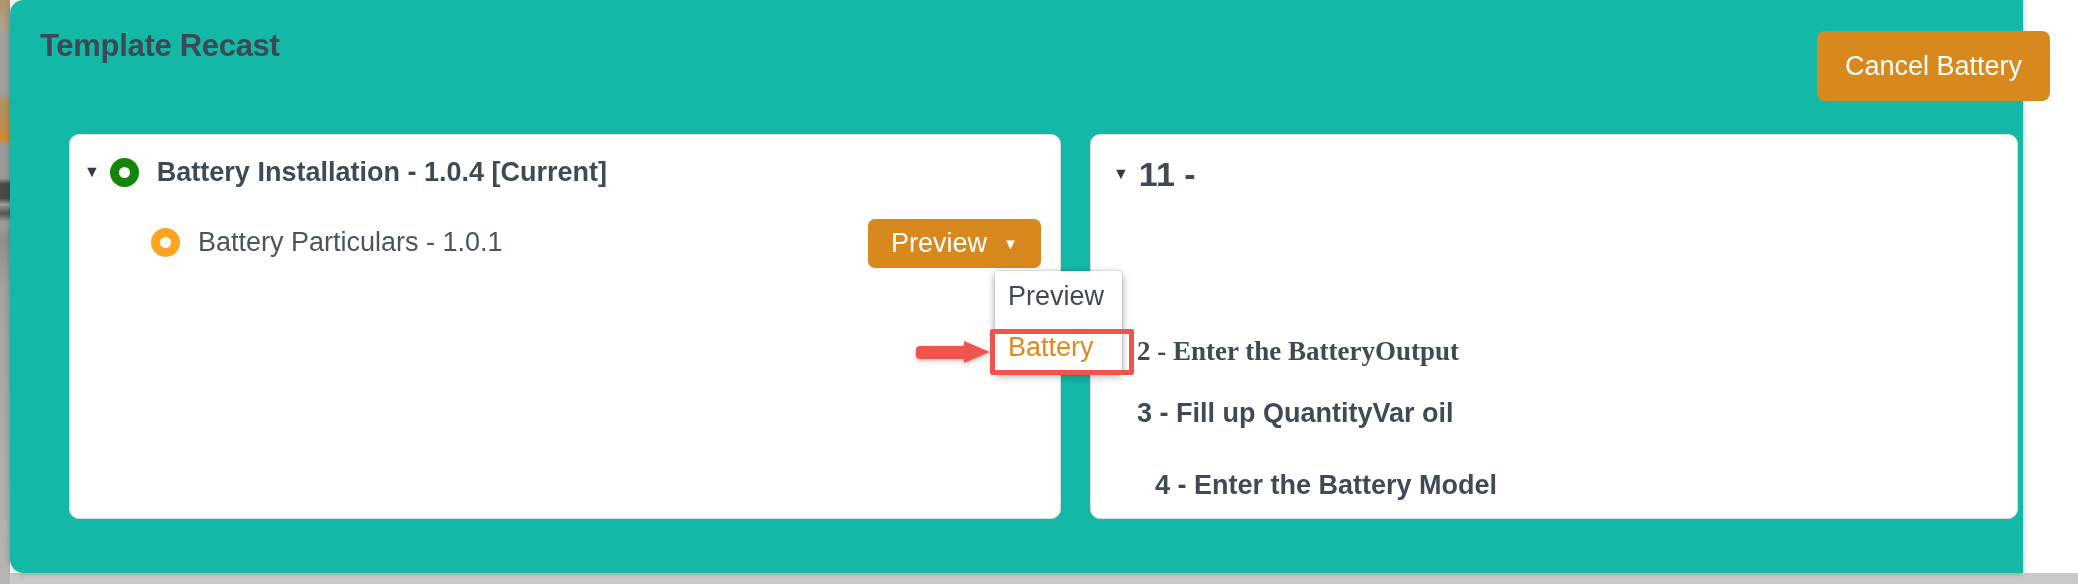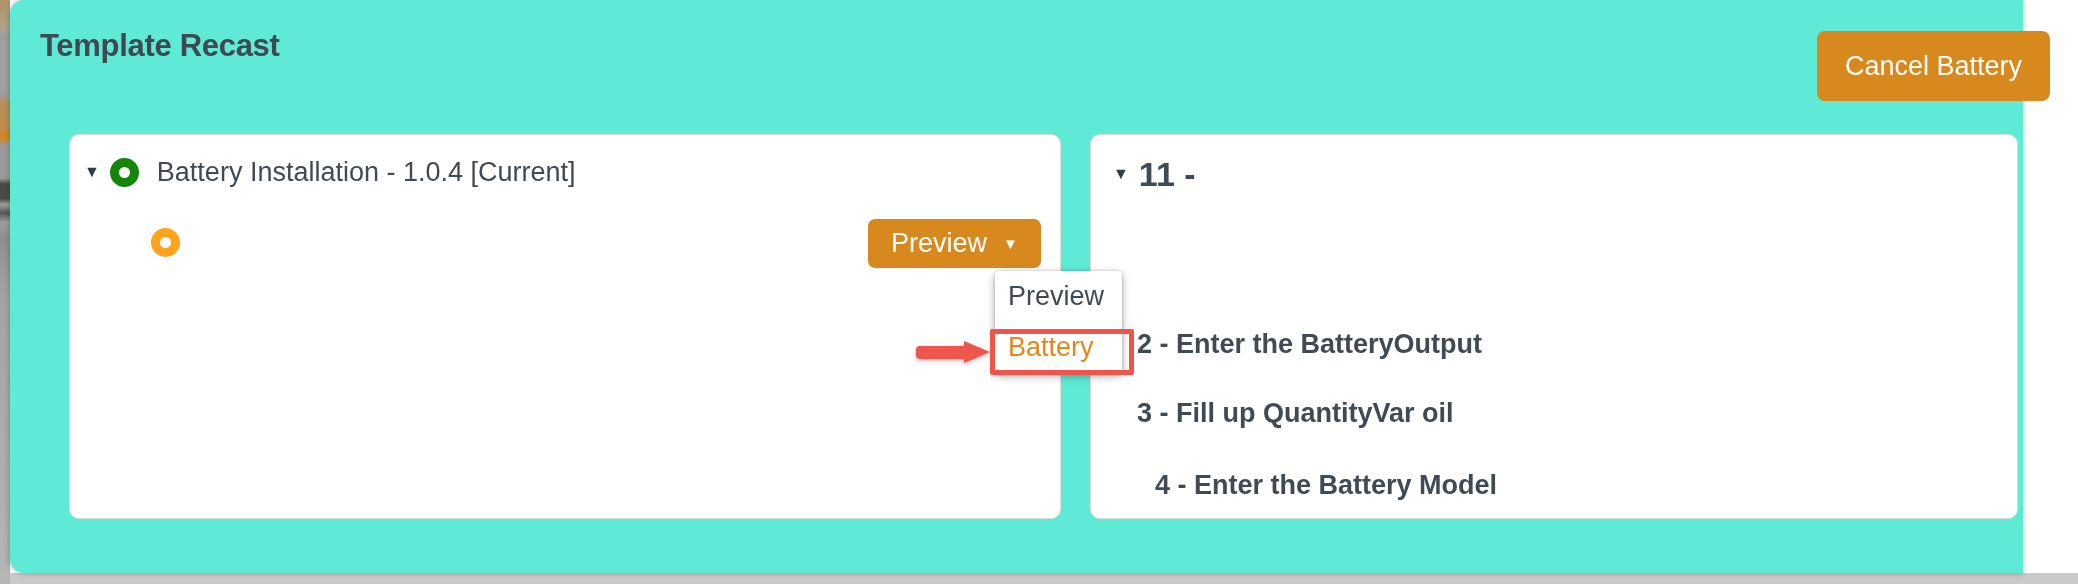--- a/index.html
+++ b/index.html
@@ -23,21 +23,21 @@
       #ad9368 0%, #b3a289 4.5%, #9f9f9f 6%, #9f9f9f 16%,
       #b3905f 17.5%, #c08c4a 22%, #d8861f 23.5%, #9b9b9b 25%,
       #9b9b9b 30.5%, #4a4a48 31.5%, #4a4a48 34%, #9e9e9e 35%,
       #565656 36.5%, #9e9e9e 38%, #8f8f8f 41%, #a3a3a3 50%,
       #aaaaaa 70%, #b5b5b5 100%);
   }
 
   
   .card {
     position: absolute; left: 10px; top: 0; width: 2013px; height: 573px;
-    background: #5eead4; border-radius: 14px 0 0 14px;
+    background: #14b8a6; border-radius: 14px 0 0 14px;
     box-shadow: 0 0 6px rgba(0,0,0,0.28);
   }
 
   .page-title {
     position: absolute; left: 30px; top: 28px;
     font-size: 31px; font-weight: 700; color: #3e4954; letter-spacing: -0.3px;
   }
 
   .btn-orange {
     background: #d8891e; color: #ffffff; border: none; cursor: pointer;
@@ -64,21 +64,21 @@
     display: inline-block; margin-right: 10px;
   }
   .donut {
     width: 29px; height: 29px; border-radius: 50%;
     display: inline-flex; align-items: center; justify-content: center;
     margin-right: 18px; flex: none;
   }
   .donut-green  { background: #158508; }
   .donut-orange { background: #ffa41c; }
   .donut::after { content: ""; width: 11px; height: 11px; border-radius: 50%; background: #ffffff; }
-  .tree-label-root  { font-size: 27px; font-weight: 400; color: #3f4a54; white-space: nowrap; }
+  .tree-label-root  { font-size: 27px; font-weight: 700; color: #3f4a54; white-space: nowrap; }
   .tree-label-child { font-size: 27px; font-weight: 400; color: #4a545e; white-space: nowrap; }
 
   .preview-btn {
     position: absolute; left: 798px; top: 84px; width: 173px; height: 49px;
     border-radius: 7px; font-size: 27px;
     display: flex; align-items: center; justify-content: center; gap: 16px;
   }
   .preview-btn .btn-caret { font-size: 15px; line-height: 1; }
 
   
@@ -120,21 +120,21 @@
   .changes-heading { font-size: 34px; font-weight: 700; color: #3f4a54; }
   .change-line {
     position: absolute; left: 22px; top: 66px; width: 884px;
     font-size: 27px; line-height: 47px; font-weight: 400; color: #49525c;
   }
   .change-type { color: #2e8b16; }
   .sub-step {
     position: absolute; left: 46px; height: 40px; line-height: 40px;
     font-size: 27px; font-weight: 700; color: #3f4a54; white-space: nowrap;
   }
-  .sub-step-1 { top: 189px; }
+  .sub-step-1 { top: 196px; font-family: Liberation Serif, serif; }
   .sub-step-2 { top: 258px; }
   .sub-step-3 { top: 330px; margin-left: 18px; }
 </style>
 </head>
 <body>
 
 <div class="page">
 
   <div class="bottom-strip"></div>
   <div class="left-sliver"></div>
@@ -148,20 +148,21 @@
     <div class="panel panel-left">
 
       <div class="tree-row tree-row-root">
         <span class="caret">▼</span>
         <span class="donut donut-green"></span>
         <span class="tree-label-root">Battery Installation - 1.0.4 [Current]</span>
       </div>
 
       <div class="tree-row tree-row-child">
         <span class="donut donut-orange"></span>
+        <span class="tree-label-child">Battery Particulars - 1.0.1</span>
       </div>
 
       <button class="btn-orange preview-btn">
         <span>Preview</span>
         <span class="btn-caret">▼</span>
       </button>
 
     </div>
 
     <div class="panel panel-right">

